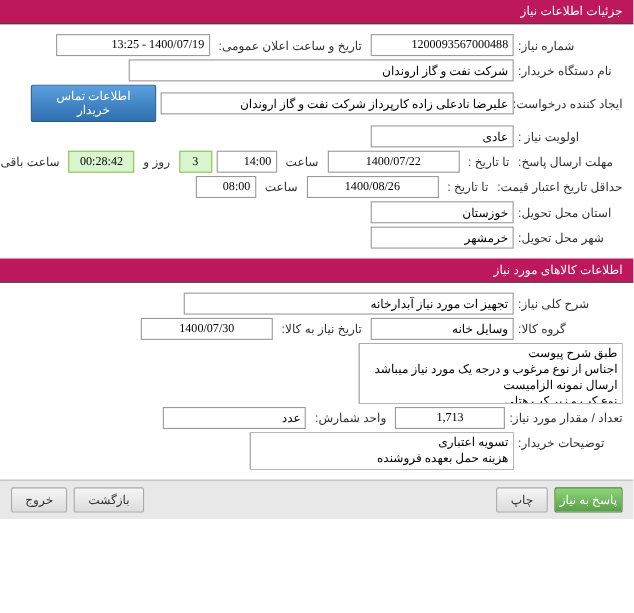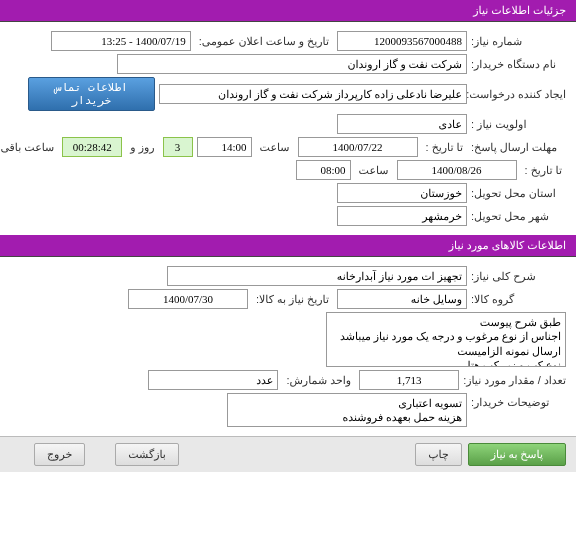--- a/index.html
+++ b/index.html
@@ -8,21 +8,21 @@
   padding: 0;
 }
 body {
   font-family: Tahoma, Arial, sans-serif;
   font-size: 11px;
   background: #ffffff;
   direction: rtl;
   width: 576px;
 }
 .section-header {
-  background: #a21caf;
+  background: #be185d;
   color: #fff;
   padding: 4px 10px;
   font-size: 11px;
   border-bottom: 1px solid #444;
 }
 .content {
   padding: 6px 10px;
 }
 .row {
   display: flex;
@@ -71,53 +71,52 @@
   height: 55px;
   resize: none;
   line-height: 1.3;
 }
 .btn-blue {
   background: linear-gradient(#5aa0e0, #2f6fad);
   color: #fff;
   border: 1px solid #2a5a8a;
   padding: 3px 10px;
   font-size: 11px;
-  font-family: Liberation Mono, monospace;
+  font-family: Liberation Serif, serif;
   border-radius: 2px;
   cursor: pointer;
   margin-left: 18px;
 }
 .footer {
   background: #e8e8e8;
   border-top: 1px solid #bbb;
   padding: 6px 10px;
   display: flex;
   gap: 6px;
   align-items: center;
 }
 .btn-green {
   background: linear-gradient(#8ed47a, #5aa048);
   color: #fff;
   border: 1px solid #4a8a3a;
-  padding: 4px 22px;
+  padding: 4px 4px;
   font-size: 11px;
   font-family: Tahoma;
   border-radius: 2px;
   cursor: pointer;
 }
 .btn-gray {
   background: linear-gradient(#f5f5f5, #ddd);
   color: #333;
   border: 1px solid #aaa;
   padding: 4px 12px;
   font-size: 11px;
   font-family: Tahoma;
   border-radius: 2px;
   cursor: pointer;
-  margin-left: 24px;
 }
 .spacer { flex: 1; }
 </style>
 </head>
 <body>
 
 <div class="section-header">جزئیات اطلاعات نیاز</div>
 
 <div class="content">
 
@@ -150,20 +149,21 @@
     <input class="input-box input-date" value="1400/07/22" style="">
     <span class="label-inline">ساعت</span>
     <input class="input-box input-small" value="14:00" style="">
     <input class="input-box greenish" style="width: 30px; text-align: center;" value="3">
     <span class="label-inline">روز و</span>
     <input class="input-box greenish" style="width: 60px; text-align: center;" value="00:28:42">
     <span class="label-inline">ساعت باقی مانده</span>
   </div>
 
   <div class="row">
+    <span class="label" style="min-width:95px">حداقل تاریخ اعتبار قیمت:</span>
     <span class="label-inline">تا تاریخ :</span>
     <input class="input-box input-date" value="1400/08/26" style="">
     <span class="label-inline">ساعت</span>
     <input class="input-box input-small" value="08:00" style="">
   </div>
 
   <div class="row">
     <span class="label">استان محل تحویل:</span>
     <input class="input-box input-med" value="خوزستان" style="">
   </div>

